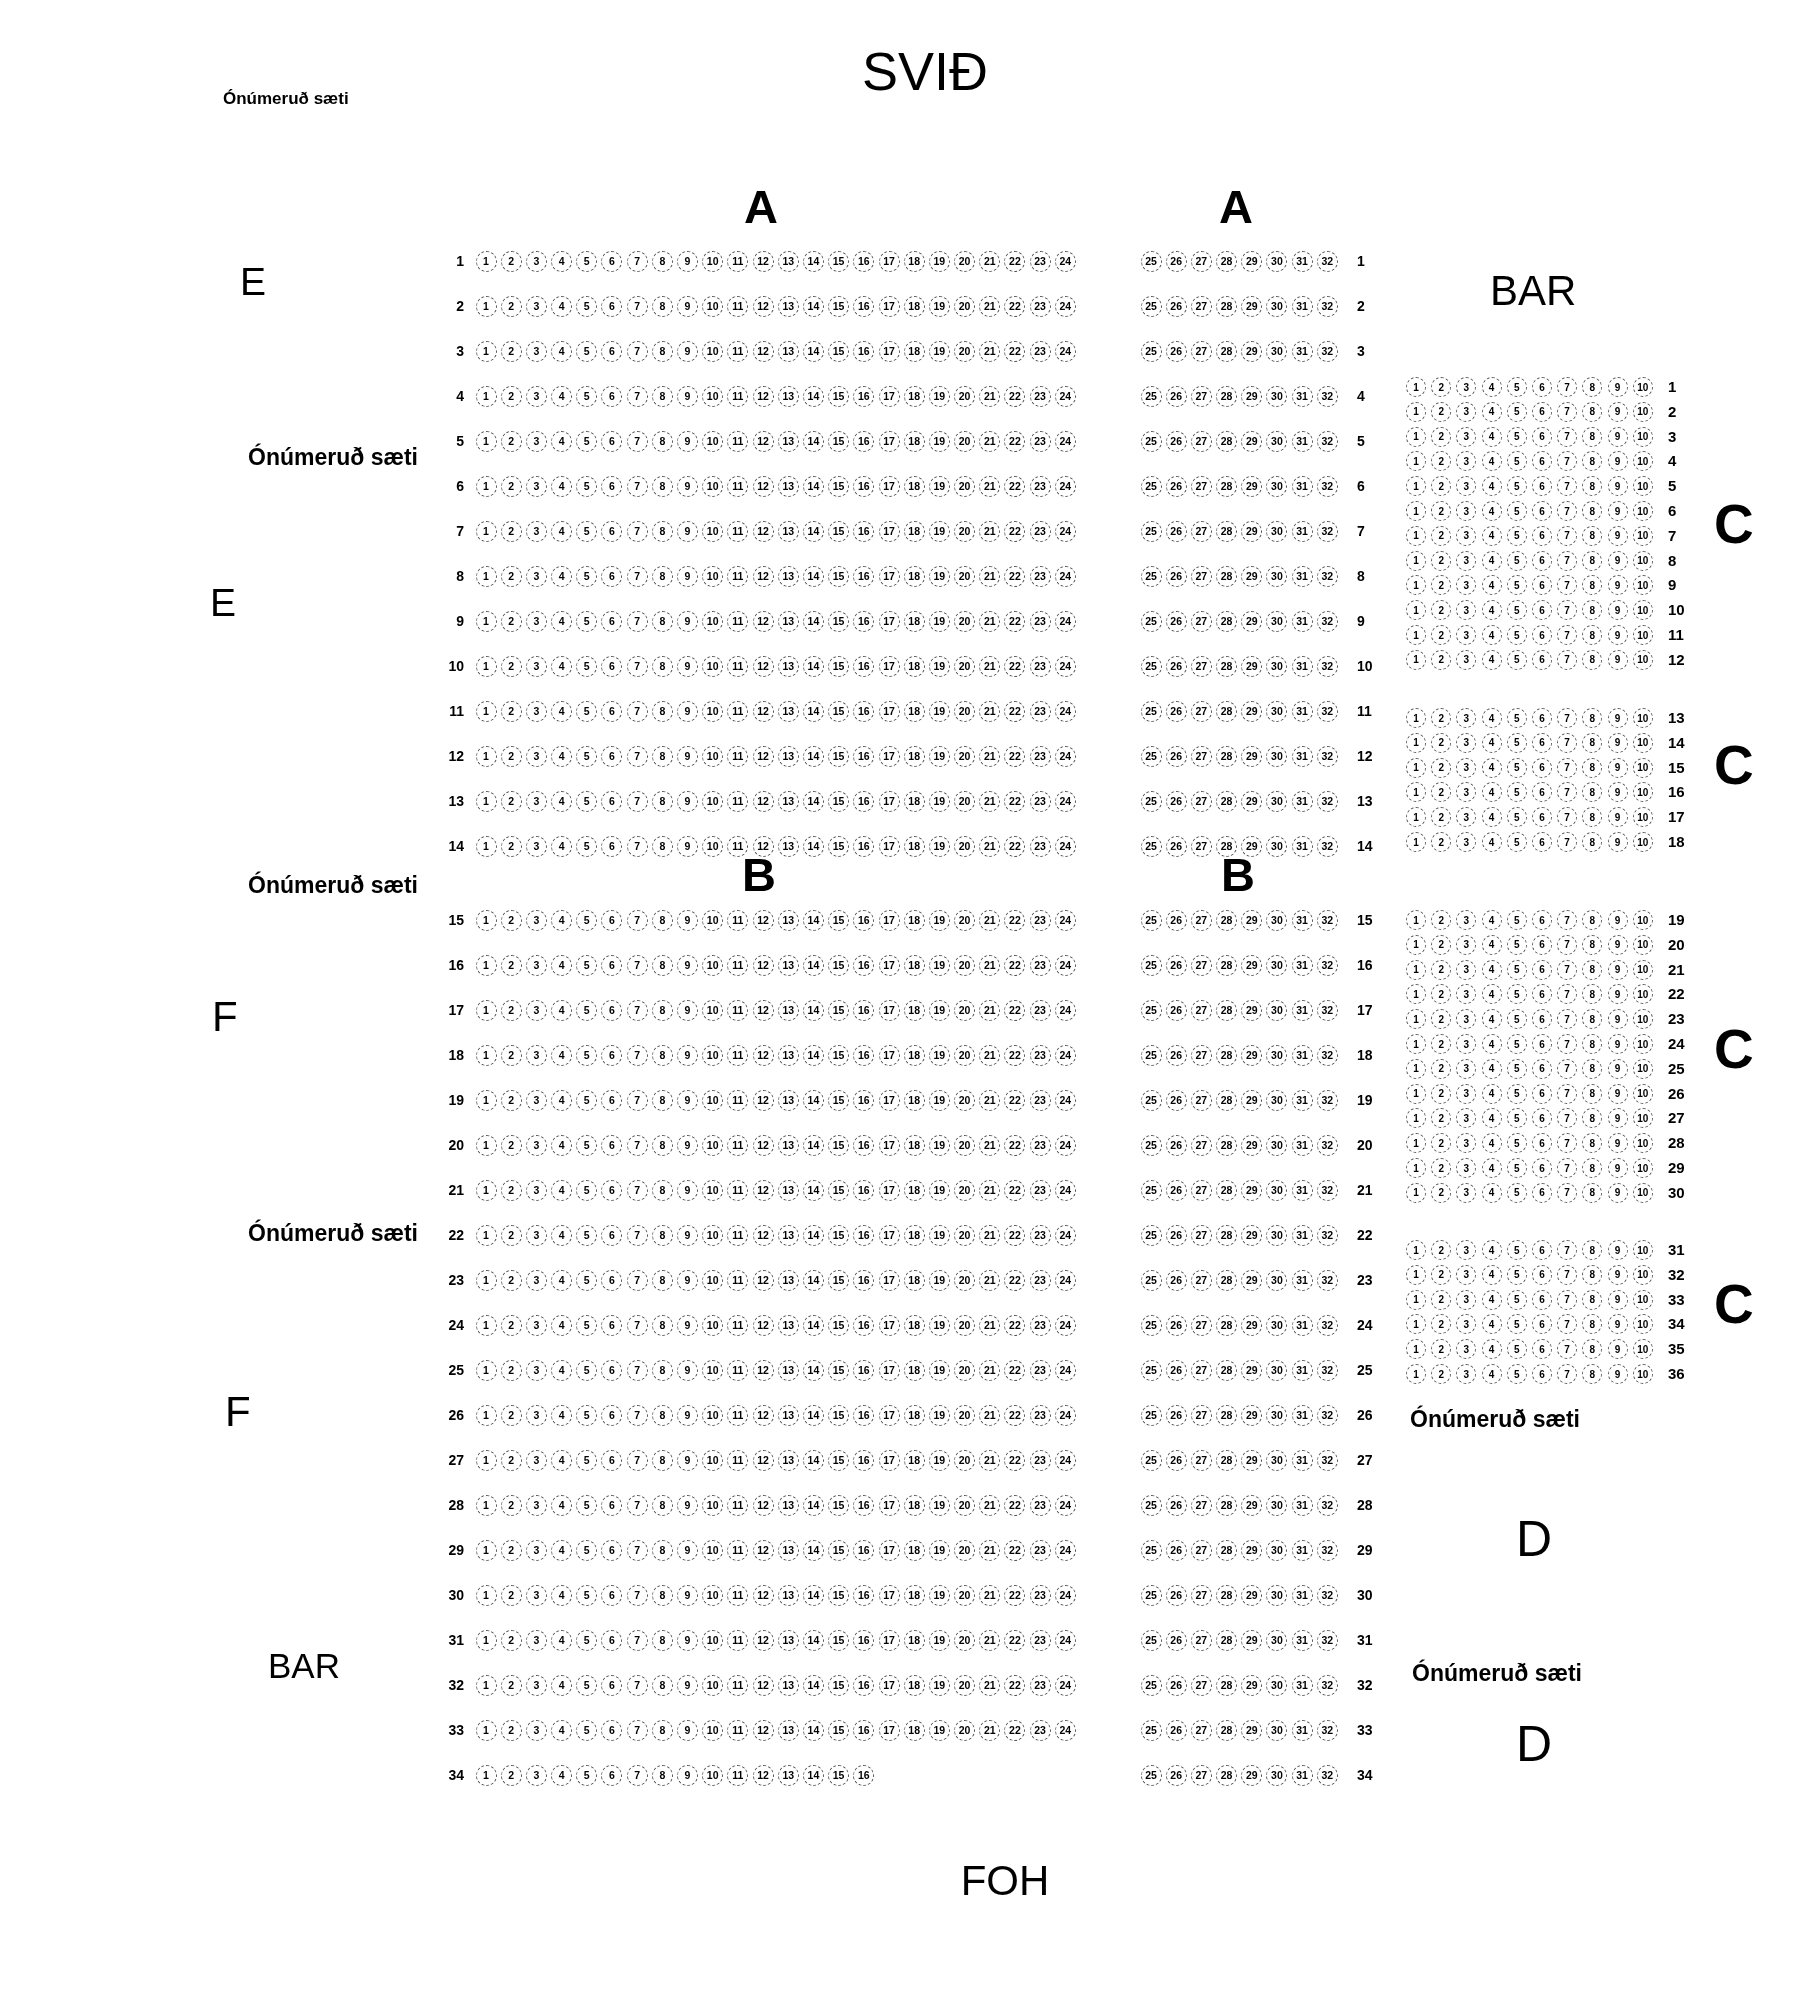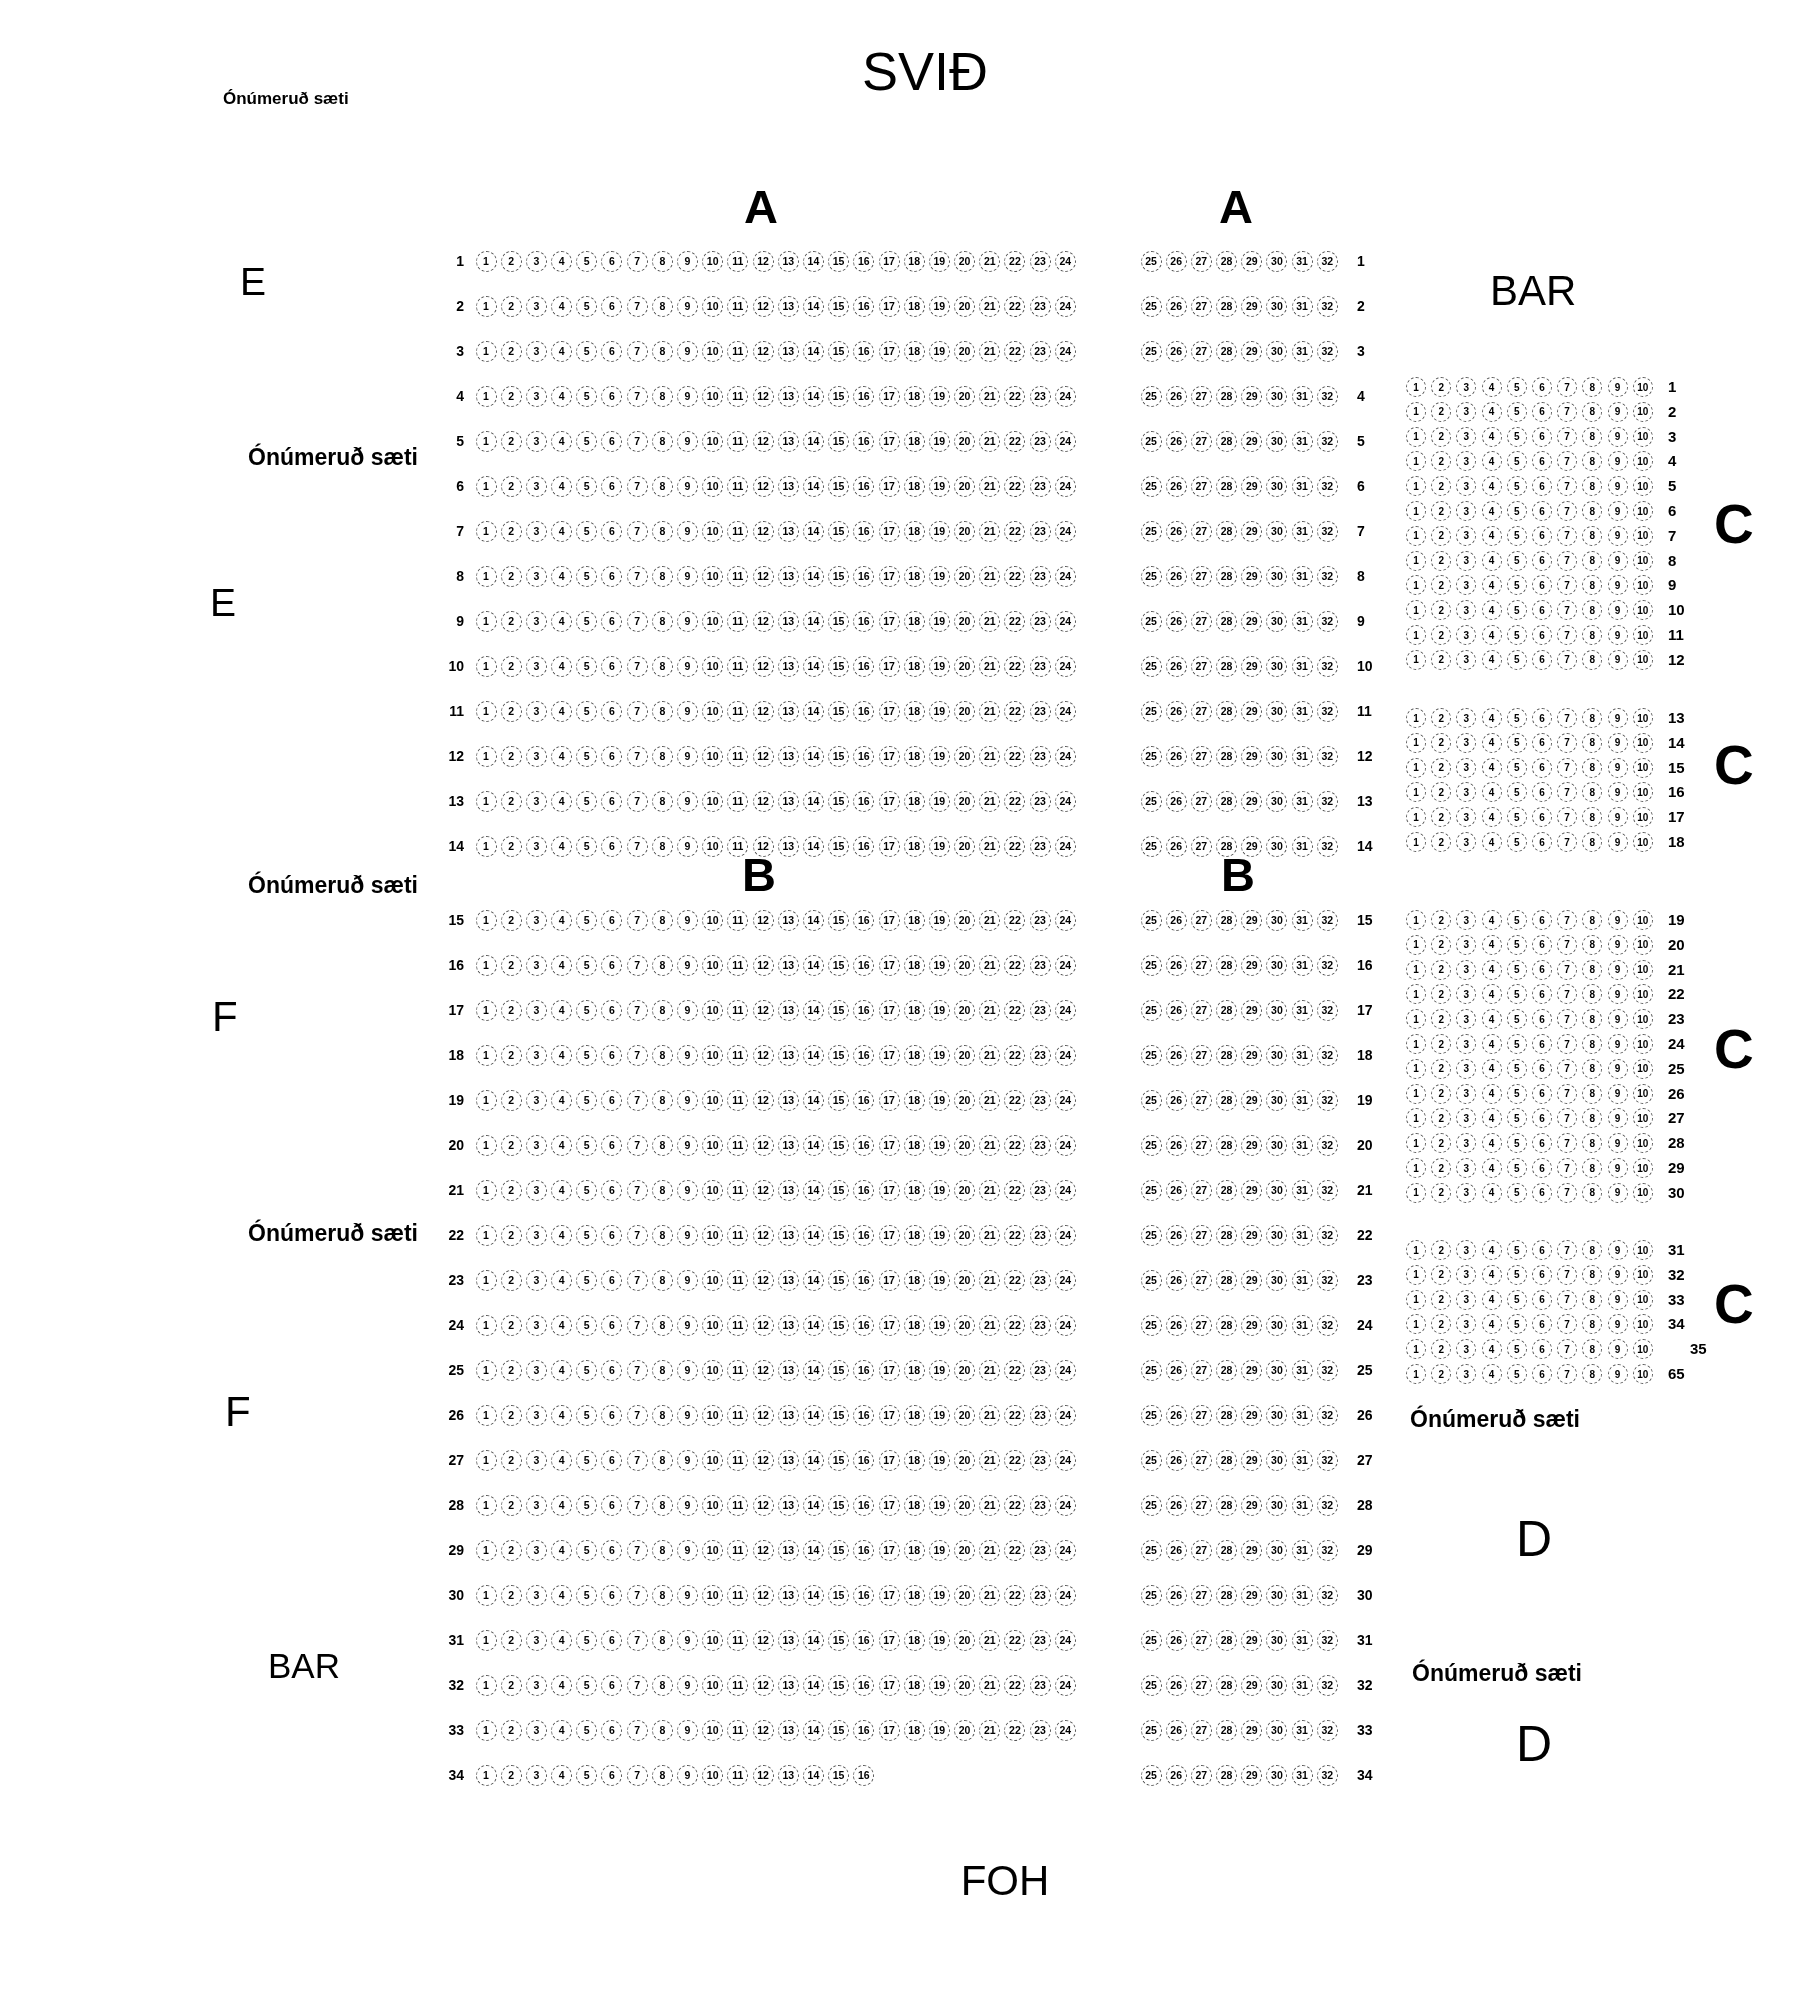--- a/index.html
+++ b/index.html
@@ -1824,28 +1824,28 @@
         <span class="seat cblk">2</span>
         <span class="seat cblk">3</span>
         <span class="seat cblk">4</span>
         <span class="seat cblk">5</span>
         <span class="seat cblk">6</span>
         <span class="seat cblk">7</span>
         <span class="seat cblk">8</span>
         <span class="seat cblk">9</span>
         <span class="seat cblk">10</span>
       </div>
-      <div class="row-label cblk" style="left: 1668px; width: 40px; text-align: left; top: 1339.2px; margin-left: 22px;">35</div>
+      <div class="row-label cblk" style="left: 1668px; width: 40px; text-align: left; top: 1339.2px;">35</div>
       <div class="seat-row cblk" style="left: 1406px; top: 1364px;">
         <span class="seat cblk">1</span>
         <span class="seat cblk">2</span>
         <span class="seat cblk">3</span>
         <span class="seat cblk">4</span>
         <span class="seat cblk">5</span>
         <span class="seat cblk">6</span>
         <span class="seat cblk">7</span>
         <span class="seat cblk">8</span>
         <span class="seat cblk">9</span>
         <span class="seat cblk">10</span>
       </div>
-      <div class="row-label cblk" style="left: 1668px; width: 40px; text-align: left; top: 1364px;">65</div>
+      <div class="row-label cblk" style="left: 1668px; width: 40px; text-align: left; top: 1364px;">36</div>
     </div>
 </div>
 
 </body></html>

